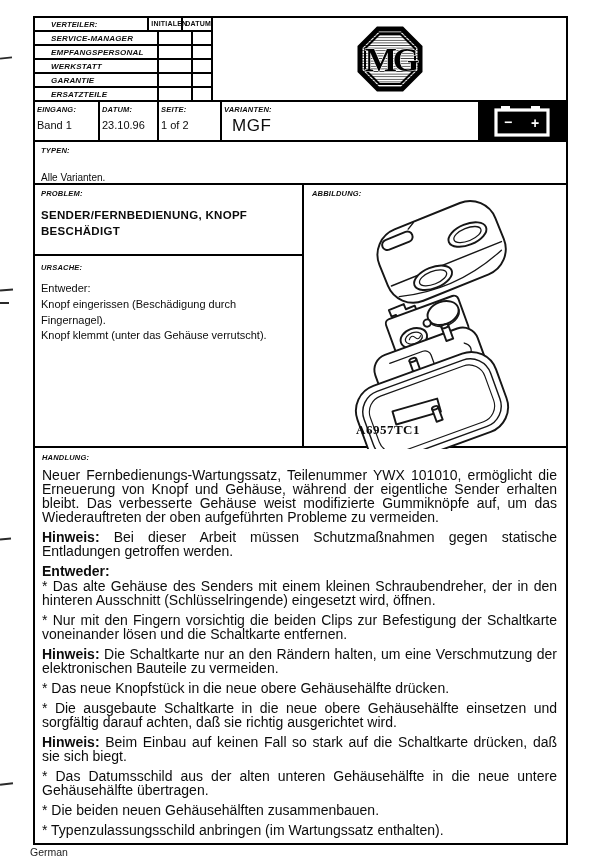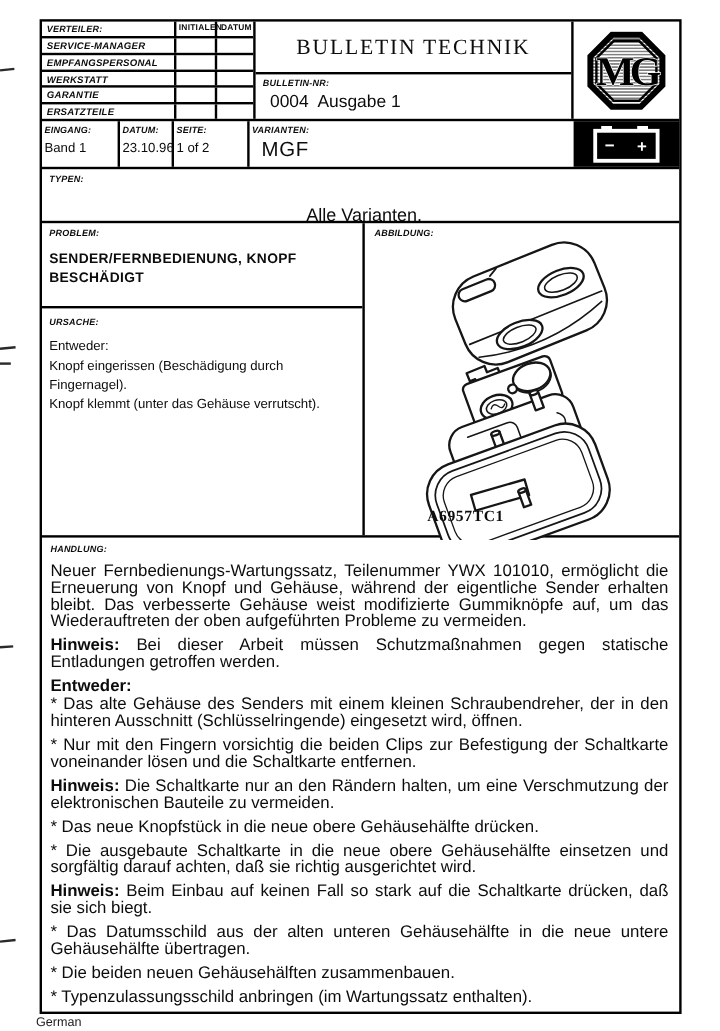--- a/index.html
+++ b/index.html
@@ -13,50 +13,50 @@
 
   .row{display:flex;flex-direction:row;width:100%;}
   .r1{height:91px;border-bottom:2px solid #000;}
   .r2{height:42px;border-bottom:2px solid #000;}
   .r3{height:45px;border-bottom:2px solid #000;}
   .r4{height:287px;border-bottom:2px solid #000;}
   .r5{flex:1;}
 
   
   .dist{width:178px;border-right:2px solid #000;display:flex;flex-direction:column;}
-  .dist-row{flex:1;display:flex;border-bottom:2px solid #000;}
+  .dist-row{flex:1;display:flex;border-bottom:2px solid #000;padding-left:12px;}
   .dist-row:last-child{border-bottom:none;}
   .dist-c1{width:112px;border-right:2px solid #000;padding:2px 0 0 4px;}
   .dist-c2{width:34px;border-right:2px solid #000;}
   .dist-c3{flex:1;}
   .lbl{font-size:7.5px;font-weight:bold;font-style:italic;letter-spacing:.2px;}
   .lbl-plain{font-size:7px;font-weight:bold;letter-spacing:.2px;}
   .dist-c2.hd,.dist-c3.hd{padding:2px 0 0 2px;text-align:center;}
 
   
   .title-stack{width:265px;border-right:2px solid #000;display:flex;flex-direction:column;}
   .title-box{height:44px;border-bottom:2px solid #000;display:flex;align-items:center;justify-content:center;}
   .title-text{font-family:"Liberation Serif",serif;font-size:18px;letter-spacing:1.5px;font-weight:500;}
   .bulletin-box{flex:1;padding:3px 0 0 6px;}
   .bulletin-val{font-size:14.5px;margin:3px 0 0 6px;white-space:pre;}
 
   .logo-box{flex:1;display:flex;align-items:center;justify-content:center;}
 
   
   .cell{border-right:2px solid #000;padding:3px 0 0 2px;}
   .c-eingang{width:65px;}
-  .c-datum{width:45px;}
+  .c-datum{width:59px;}
   .c-seite{width:63px;}
   .c-var{flex:1;border-right:none;}
   .val{font-size:11px;margin-top:5px;}
   .val-big{font-size:17px;margin:2px 0 0 8px;letter-spacing:.5px;}
   .battery-box{width:88px;background:#000;display:flex;align-items:center;justify-content:center;}
 
   .typen-box{padding:4px 0 0 6px;}
-  .typen-val{font-size:15px;margin-top:17px;text-align:center;}
+  .typen-val{font-size:10px;margin-top:17px;}
 
   .left-col{width:269px;border-right:2px solid #000;display:flex;flex-direction:column;justify-content:flex-end;}
   .problem-box{height:71px;border-bottom:2px solid #000;padding:4px 0 0 6px;}
   .problem-text{font-size:11.5px;font-weight:bold;letter-spacing:.3px;margin-top:9px;line-height:1.4;width:235px;}
   .ursache-box{flex:1;padding:7px 0 0 6px;}
   .ursache-lines{font-size:11px;line-height:1.45;margin-top:9px;}
 
   .abbildung-box{flex:1;position:relative;padding:4px 0 0 8px;}
   .figure{position:absolute;left:0;top:14px;width:264px;height:250px;}
   .figure-code{position:absolute;left:52px;bottom:8px;font-family:"Liberation Serif",serif;
@@ -110,29 +110,20 @@
           <div class="dist-c2"></div>
           <div class="dist-c3"></div>
         </div>
         <div class="dist-row">
           <div class="dist-c1 lbl" style="font-size:8px;">ERSATZTEILE</div>
           <div class="dist-c2"></div>
           <div class="dist-c3"></div>
         </div>
       </div>
 
-      <div class="title-stack">
-        <div class="title-box">
-          <span class="title-text">BULLETIN TECHNIK</span>
-        </div>
-        <div class="bulletin-box">
-          <div class="lbl">BULLETIN-NR:</div>
-          <div class="bulletin-val">0004  Ausgabe 1</div>
-        </div>
-      </div>
 
       <div class="logo-box">
         <svg width="66" height="66" viewBox="0 0 66 66">
           <defs>
             <pattern id="hatch" width="4" height="2.6" patternUnits="userSpaceOnUse">
               <rect width="4" height="2.6" fill="#fff"></rect>
               <path d="M0 1.3 H4" stroke="#444" stroke-width="0.9"></path>
             </pattern>
           </defs>
           <polygon points="21,3 45,3 63,21 63,45 45,63 21,63 3,45 3,21" fill="url(#hatch)" stroke="#000" stroke-width="5"></polygon>

